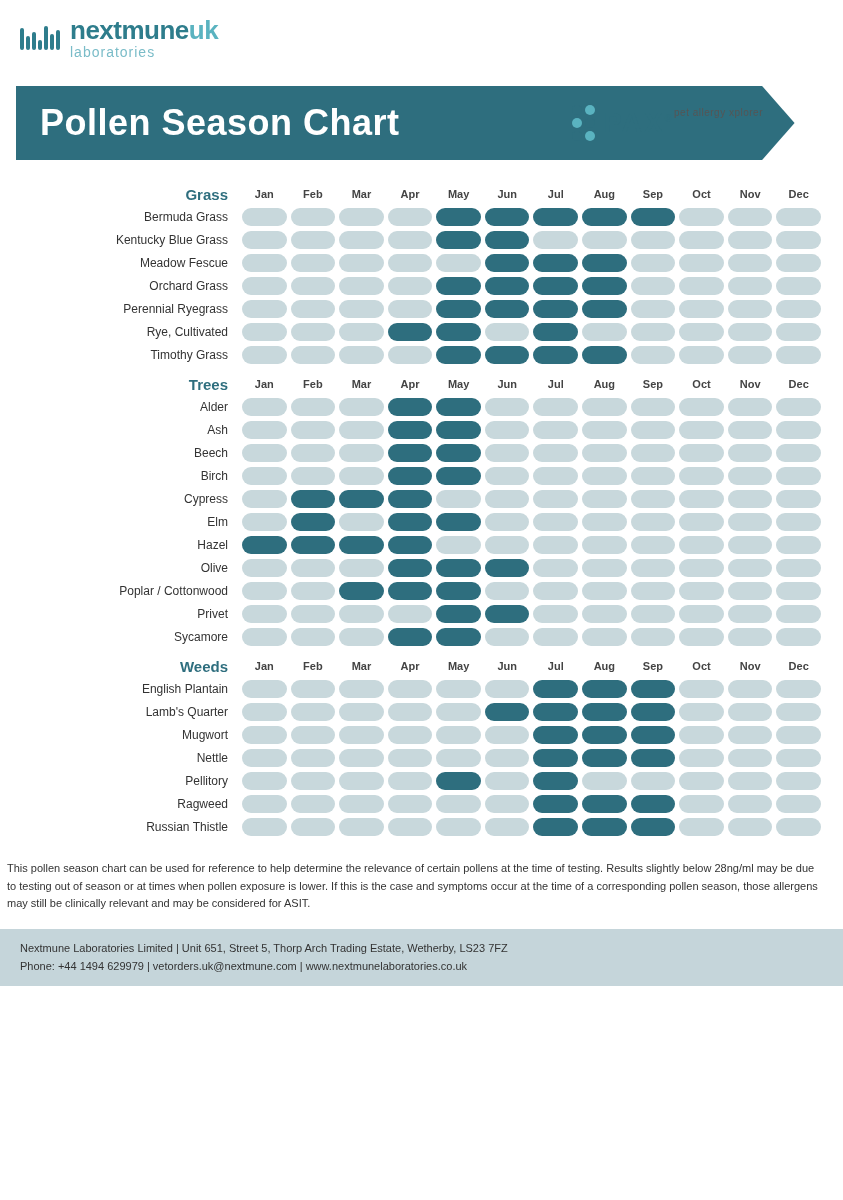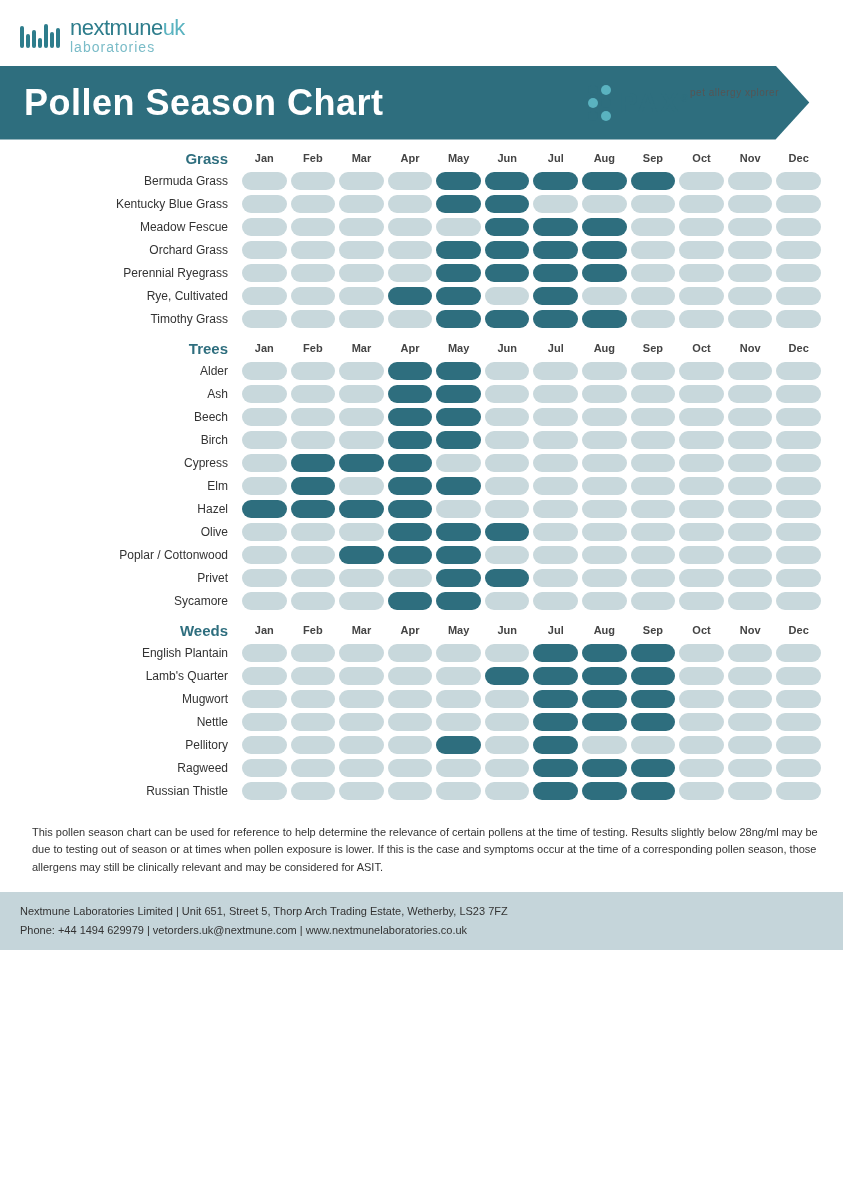--- a/index.html
+++ b/index.html
@@ -29,39 +29,39 @@
     }
     .logo-bars span {
       background: #2e7d8c;
       width: 4px;
       border-radius: 2px;
     }
     .logo-text {
       line-height: 1.1;
     }
     .logo-text .brand {
-      font-size: 22px;
-      font-weight: 400;
+      font-size: 26px;
+      font-weight: 700;
       color: #2e7d8c;
       letter-spacing: -0.5px;
     }
     .logo-text .brand span {
       color: #5ab3c0;
     }
     .logo-text .sub {
       font-size: 14px;
       color: #7abcc8;
       font-weight: 400;
       letter-spacing: 1px;
     }
 
     
     .title-banner {
       background: #2e6e7e;
-      margin: 0;
+      margin: 16px;
       padding: 16px 24px;
       display: flex;
       align-items: center;
       justify-content: space-between;
       clip-path: polygon(0 0, 92% 0, 96% 50%, 92% 100%, 0 100%);
       position: relative;
     }
     .title-banner h1 {
       color: #fff;
       font-size: 36px;
@@ -169,21 +169,21 @@
 
     .section-divider {
       height: 8px;
     }
 
     
     .footnote {
       font-size: 11px;
       color: #333;
       line-height: 1.6;
-      padding: 10px 20px 16px 32px;
+      padding: 10px 20px 16px 7px;
     }
 
     
     .footer-bar {
       background: #c5d5da;
       padding: 10px 20px;
       text-align: left;
       font-size: 11px;
       color: #333;
       line-height: 1.7;

